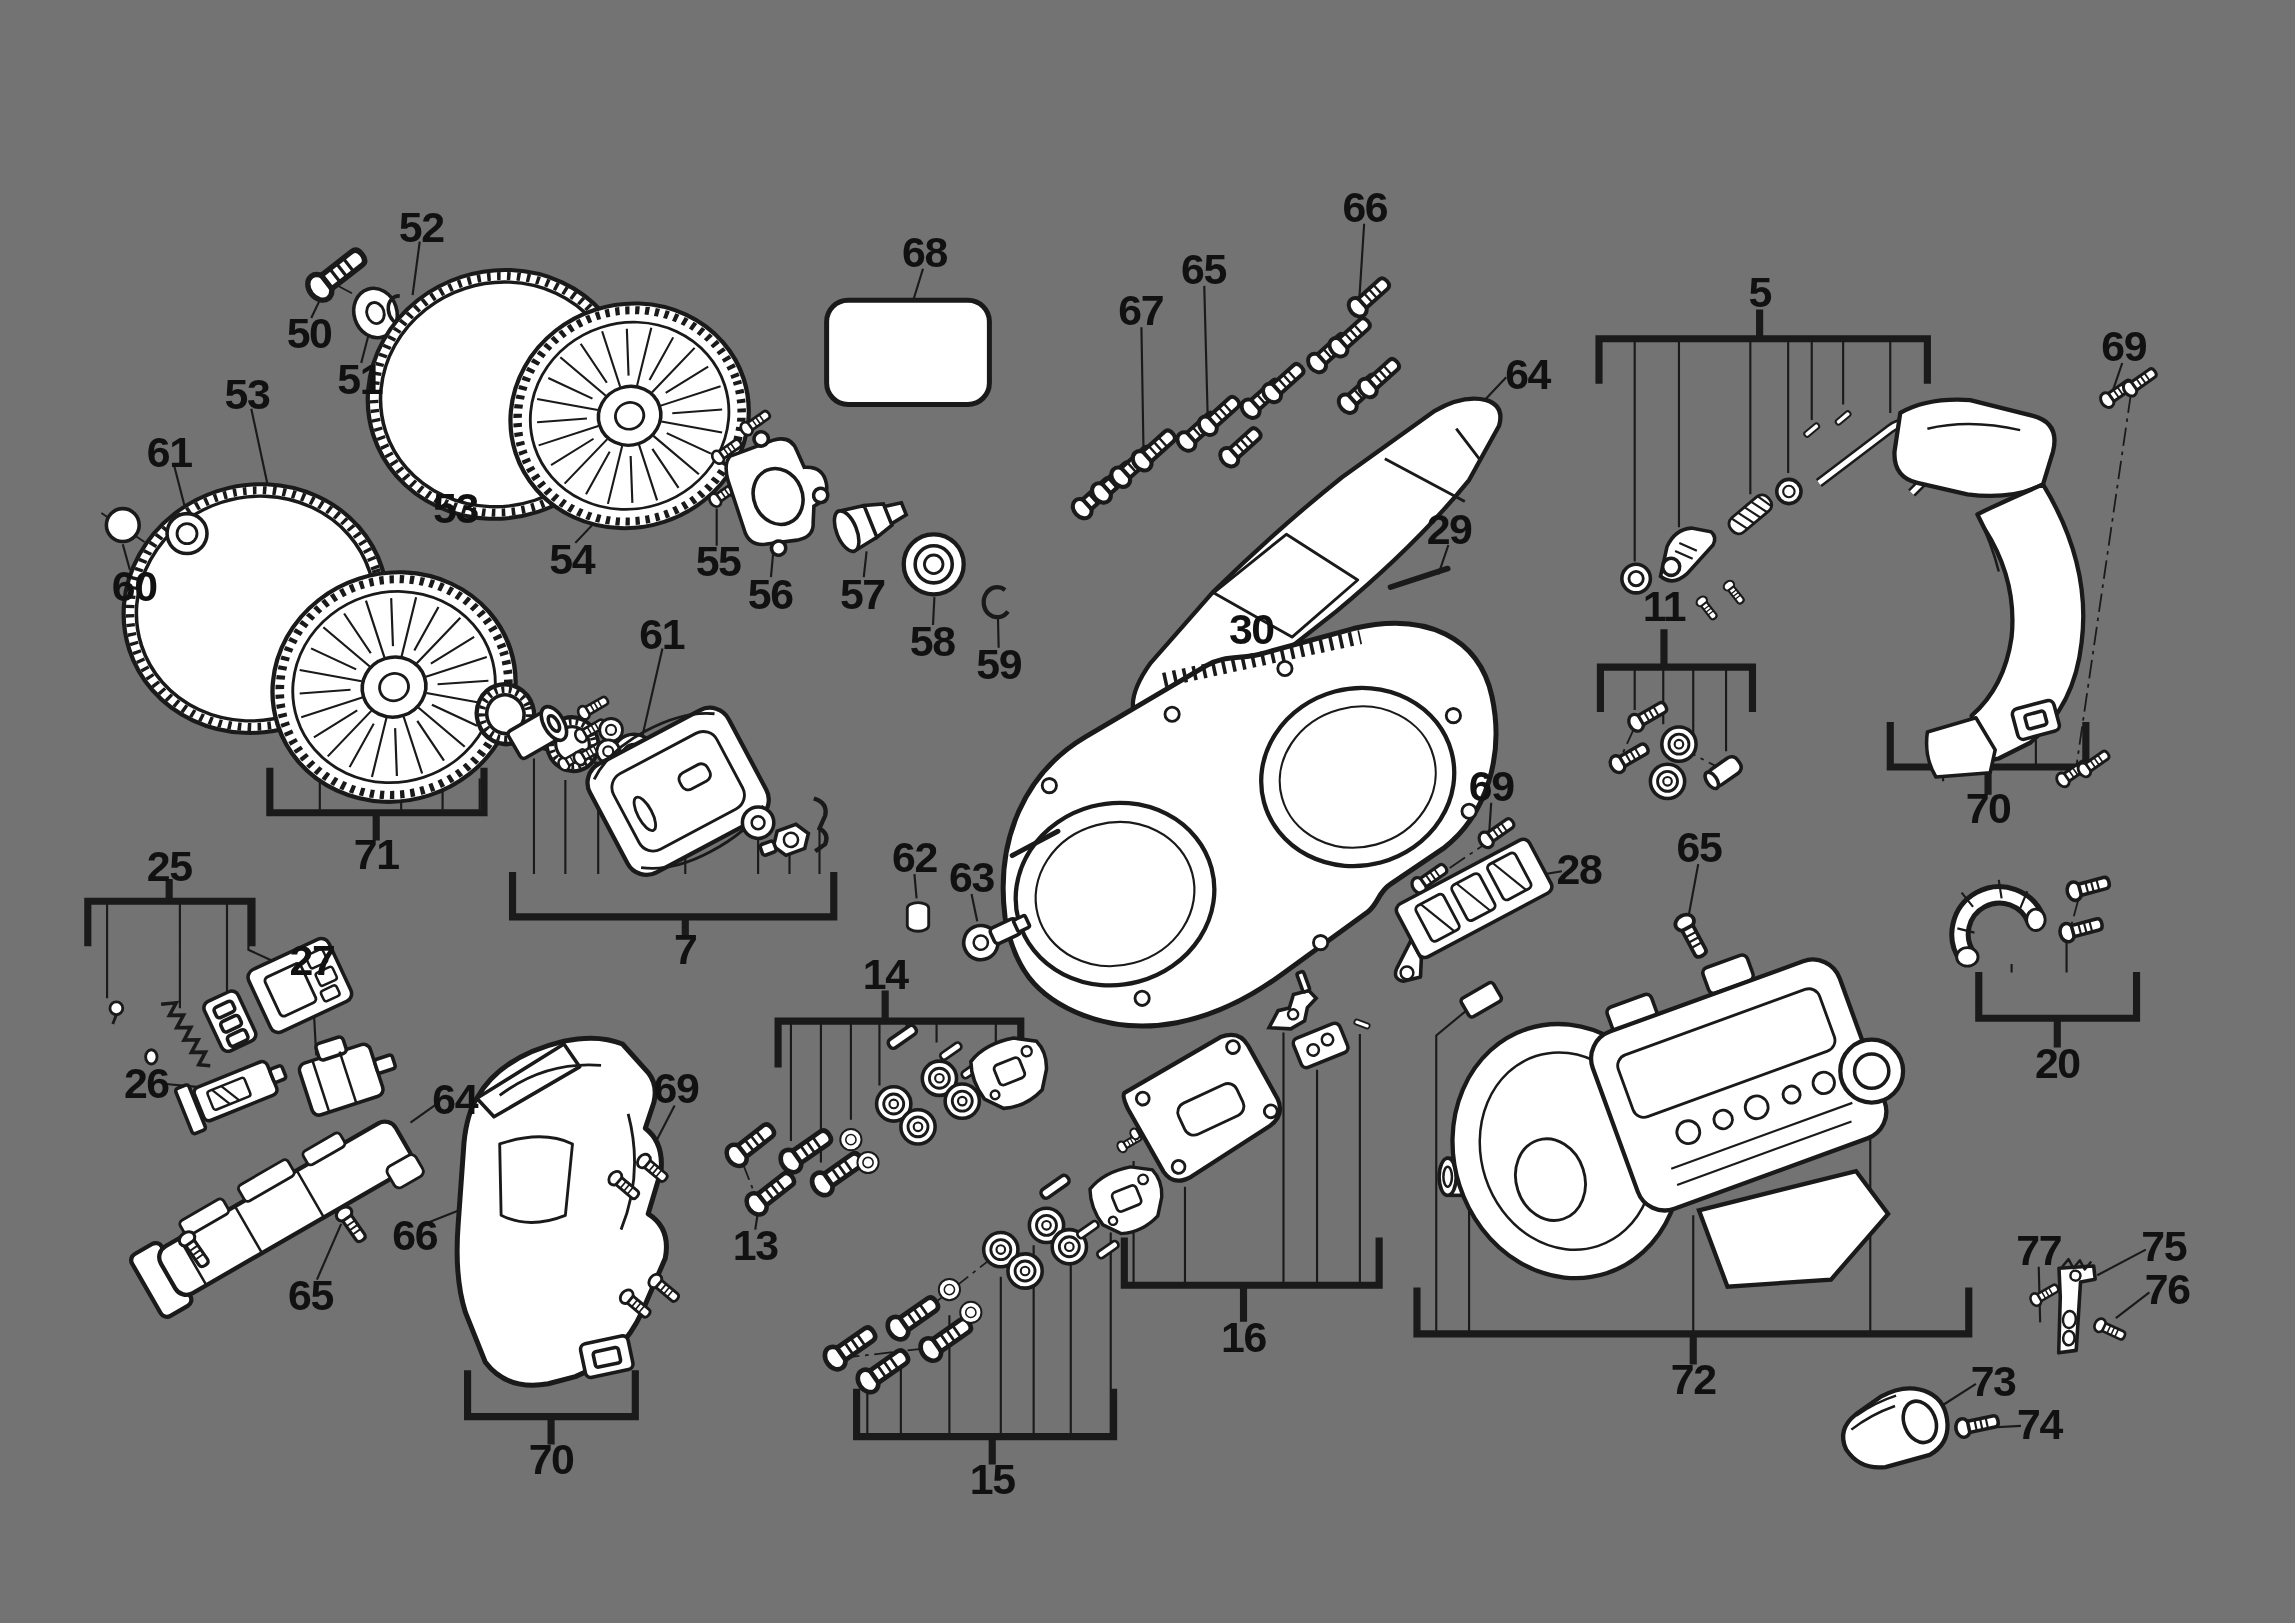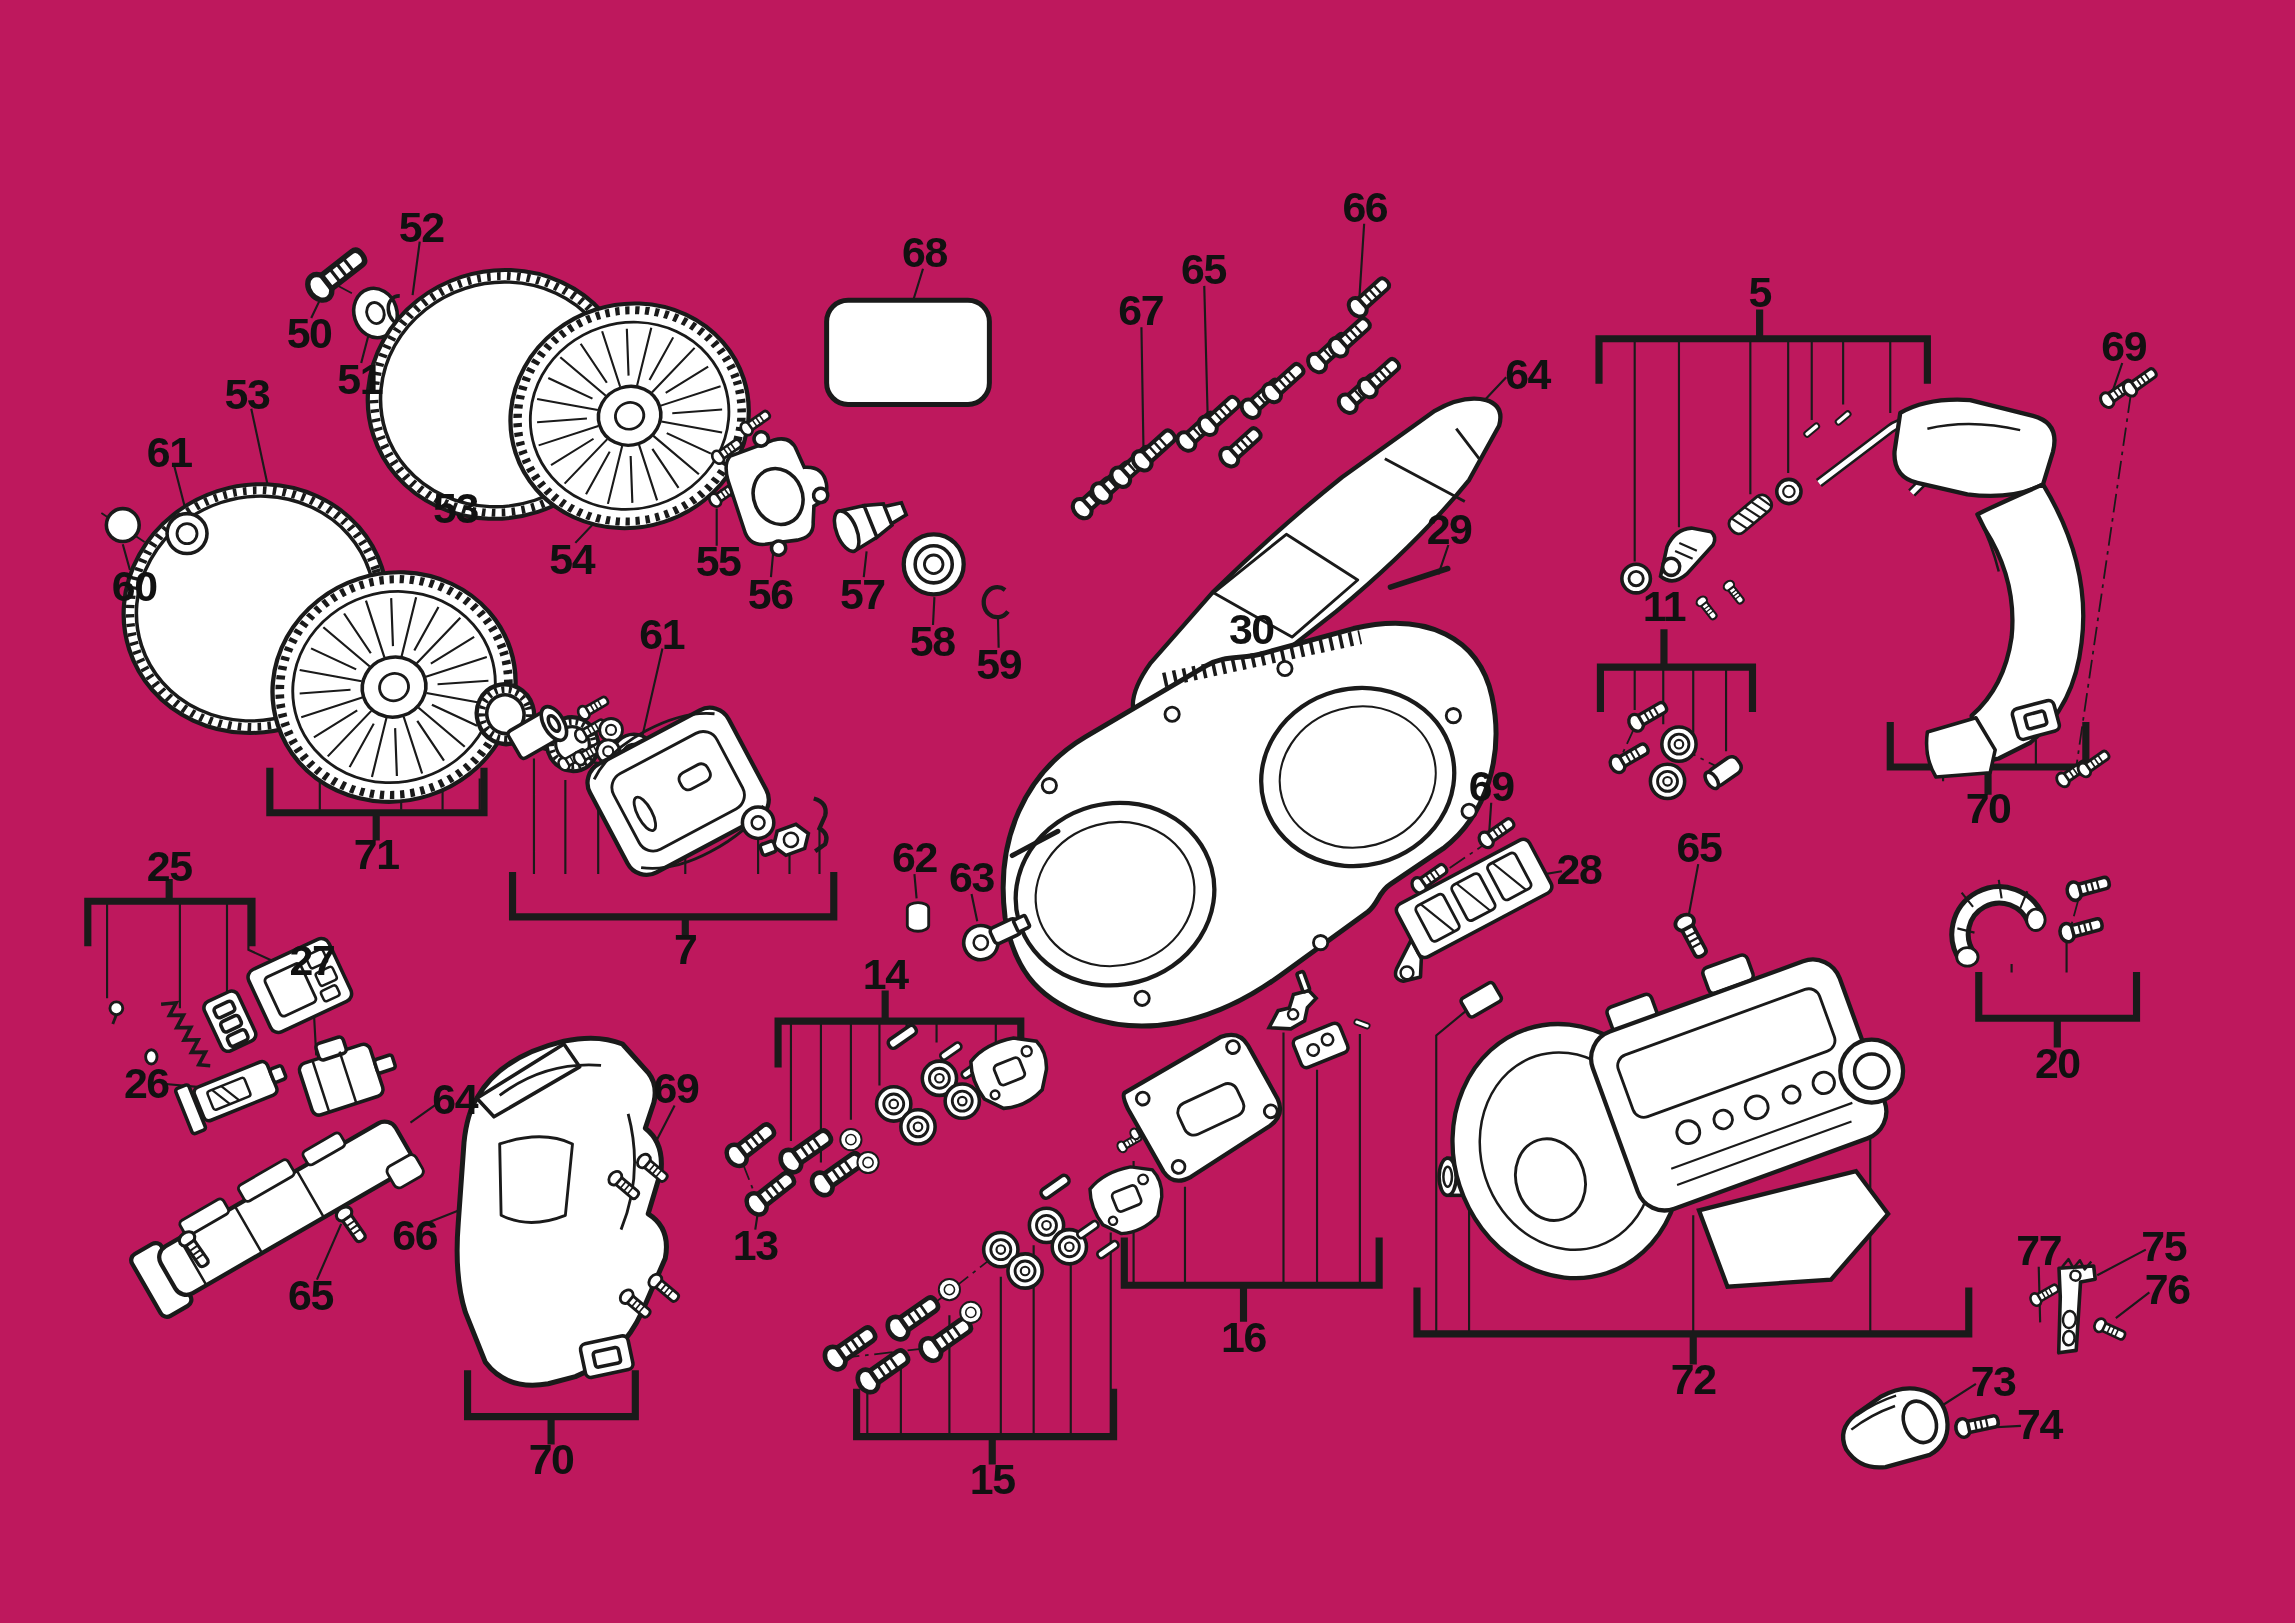--- a/index.html
+++ b/index.html
@@ -1,16 +1,16 @@
 <!DOCTYPE html>
 <html style="font-size:11.4px"><head>
 <meta charset="utf-8">
 <style>
   html,body{margin:0;padding:0;background:#fff;}
-  .stage{position:relative;width:2295px;height:1624px;background:#be185d;font-family:"Liberation Sans",sans-serif;}
+  .stage{position:relative;width:2295px;height:1624px;background:#737373;font-family:"Liberation Sans",sans-serif;}
   svg{display:block;}
   text.lbl{font-family:"Liberation Sans",sans-serif;font-size:60px;font-weight:700;fill:#111;letter-spacing:-2px;}
   .outline{fill:#ffffff;stroke:#1a1a1a;}
 </style>
 </head>
 <body>
 
 <div class="stage">
 <svg width="2295" height="1624" viewBox="0 0 3215 2274">
 

